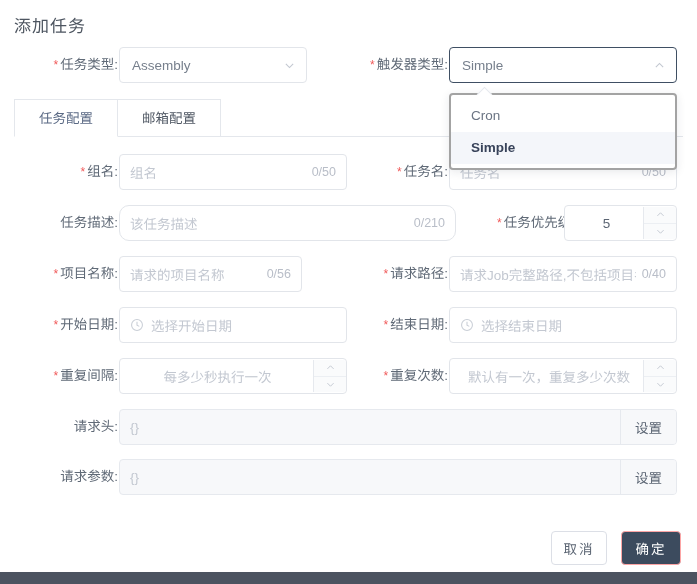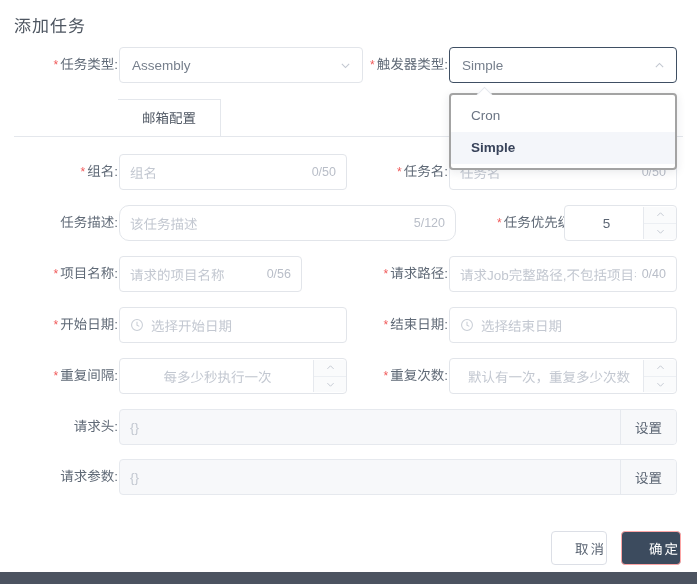--- a/index.html
+++ b/index.html
@@ -256,21 +256,21 @@
 
   
   .btn {
     position: absolute;
     box-sizing: border-box;
     height: 34px;
     border-radius: 4px;
     font-size: 13.5px;
     display: flex;
     align-items: center;
-    justify-content: flex-end;
+    justify-content: center;
     cursor: pointer;
     letter-spacing: 2px;
   }
   .btn-cancel {
     border: 1px solid #dcdfe6;
     background: #fff;
     color: #5b6573;
   }
   .btn-confirm {
     border: 1px solid #fca5a5;
@@ -279,62 +279,65 @@
   }
 </style>
 </head>
 <body>
 
 <div class="dialog">
 
   <div class="dialog-title">添加任务</div>
 
   <div class="field-label" style="left:10px; top:47px; width:108px;"><span class="req-star">*</span><span>任务类型</span>:</div>
-  <div class="select-box" style="left:119px; top:47px; width:244px;justify-content:flex-end;">
+  <div class="select-box" style="left:119px; top:47px; width:188px;justify-content:flex-end;">
     <span class="select-value">Assembly</span>
     <span class="chev">
       <svg viewBox="0 0 16 16" fill="none" stroke="currentColor" stroke-width="1.4">
           <path d="M3.5 6 L8 10.5 L12.5 6"></path>
         </svg>
     </span>
   </div>
 
   <div class="field-label" style="left:340px; top:47px; width:108px;"><span class="req-star">*</span><span>触发器类型</span>:</div>
   <div class="select-box focused" style="left:449px; top:47px; width:228px;">
     <span class="select-value">Simple</span>
     <span class="chev">
       <svg viewBox="0 0 16 16" fill="none" stroke="currentColor" stroke-width="1.4">
           <path d="M3.5 10 L8 5.5 L12.5 10"></path>
         </svg>
     </span>
   </div>
 
   <div class="tabs-underline"></div>
   <div class="tabs">
+    <div class="tab active" style="left:0px; width:104px;">
+      <span>任务配置</span>
+    </div>
     <div class="tab inactive" style="left:104px; width:103px;">
       <span>邮箱配置</span>
     </div>
   </div>
 
   <div class="field-label" style="left:10px; top:154px; width:108px;"><span class="req-star">*</span><span>组名</span>:</div>
   <div class="input-box" style="left:119px; top:154px; width:228px;">
     <span class="ph">组名</span>
     <span class="counter">0/50</span>
   </div>
 
   <div class="field-label" style="left:340px; top:154px; width:108px;"><span class="req-star">*</span><span>任务名</span>:</div>
   <div class="input-box" style="left:449px; top:154px; width:228px;">
     <span class="ph">任务名</span>
     <span class="counter">0/50</span>
   </div>
 
   <div class="field-label" style="left:10px; top:205px; width:108px;"><span>任务描述</span>:</div>
   <div class="input-box" style="left:119px; top:205px; width:337px;border-radius:10px;">
     <span class="ph">该任务描述</span>
-    <span class="counter">5/120</span>
+    <span class="counter">0/210</span>
   </div>
 
   <div class="field-label" style="left:455px; top:205px; width:120px;"><span class="req-star">*</span><span>任务优先级</span>:</div>
   <div class="input-box" style="left:564px; top:205px; width:113px; padding-right:38px;">
     <span class="val center">5</span>
     <div class="spinner" style="right:0;">
       <div class="spin-btn">
         <svg viewBox="0 0 16 16" fill="none" stroke="currentColor" stroke-width="1.4">
             <path d="M3.5 10 L8 5.5 L12.5 10"></path>
           </svg>

